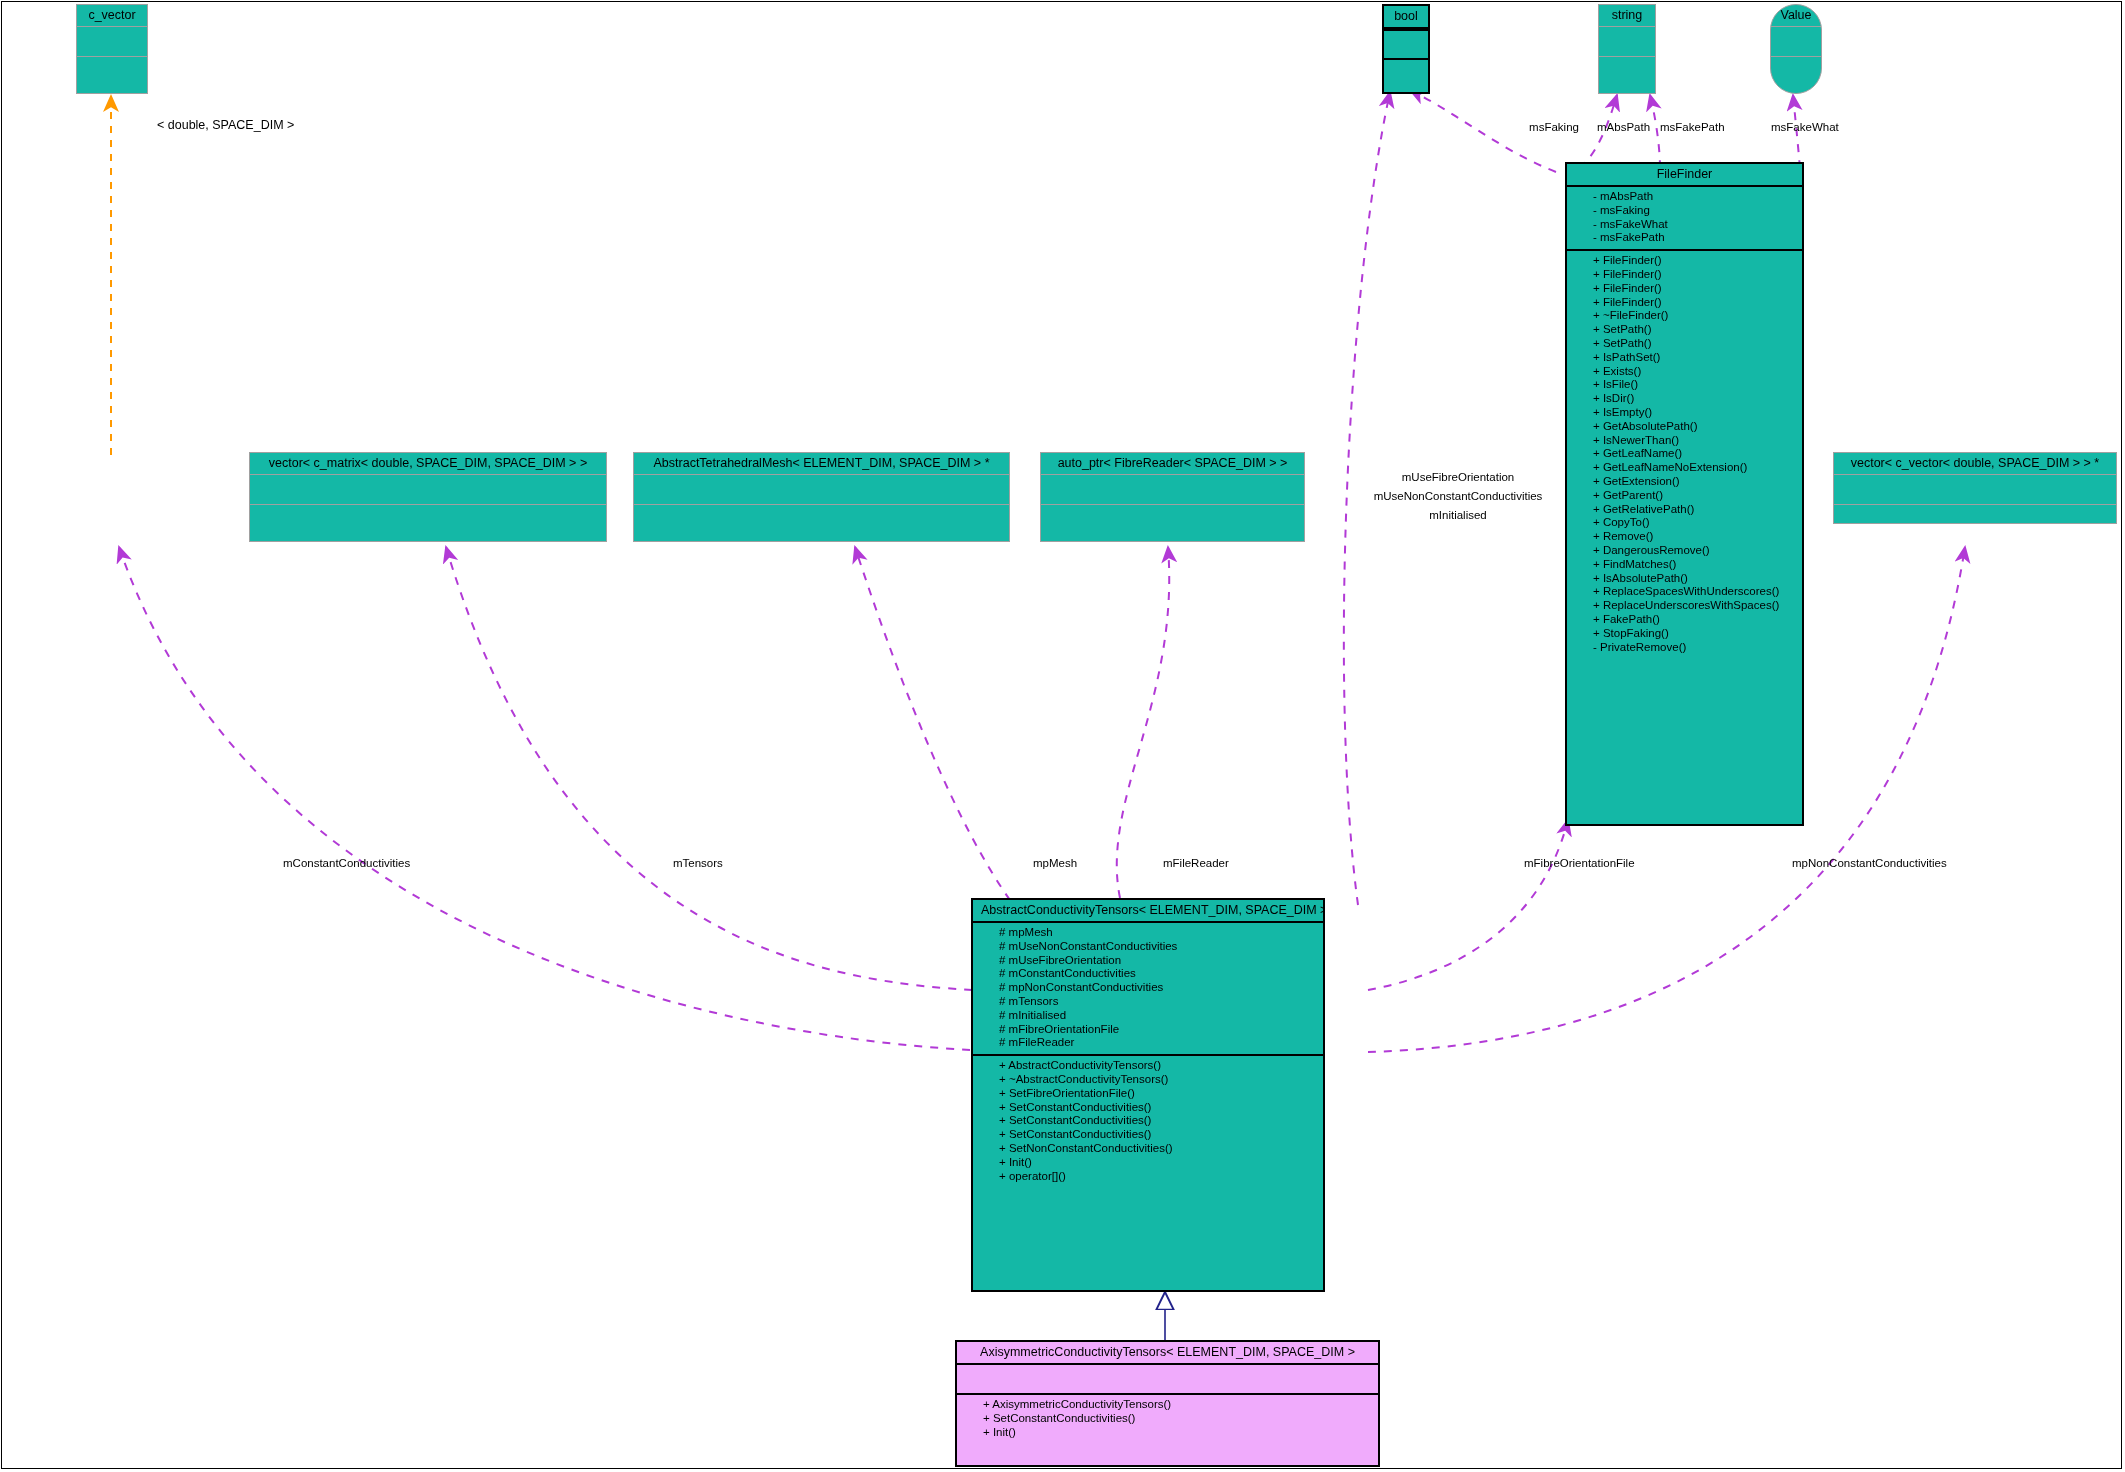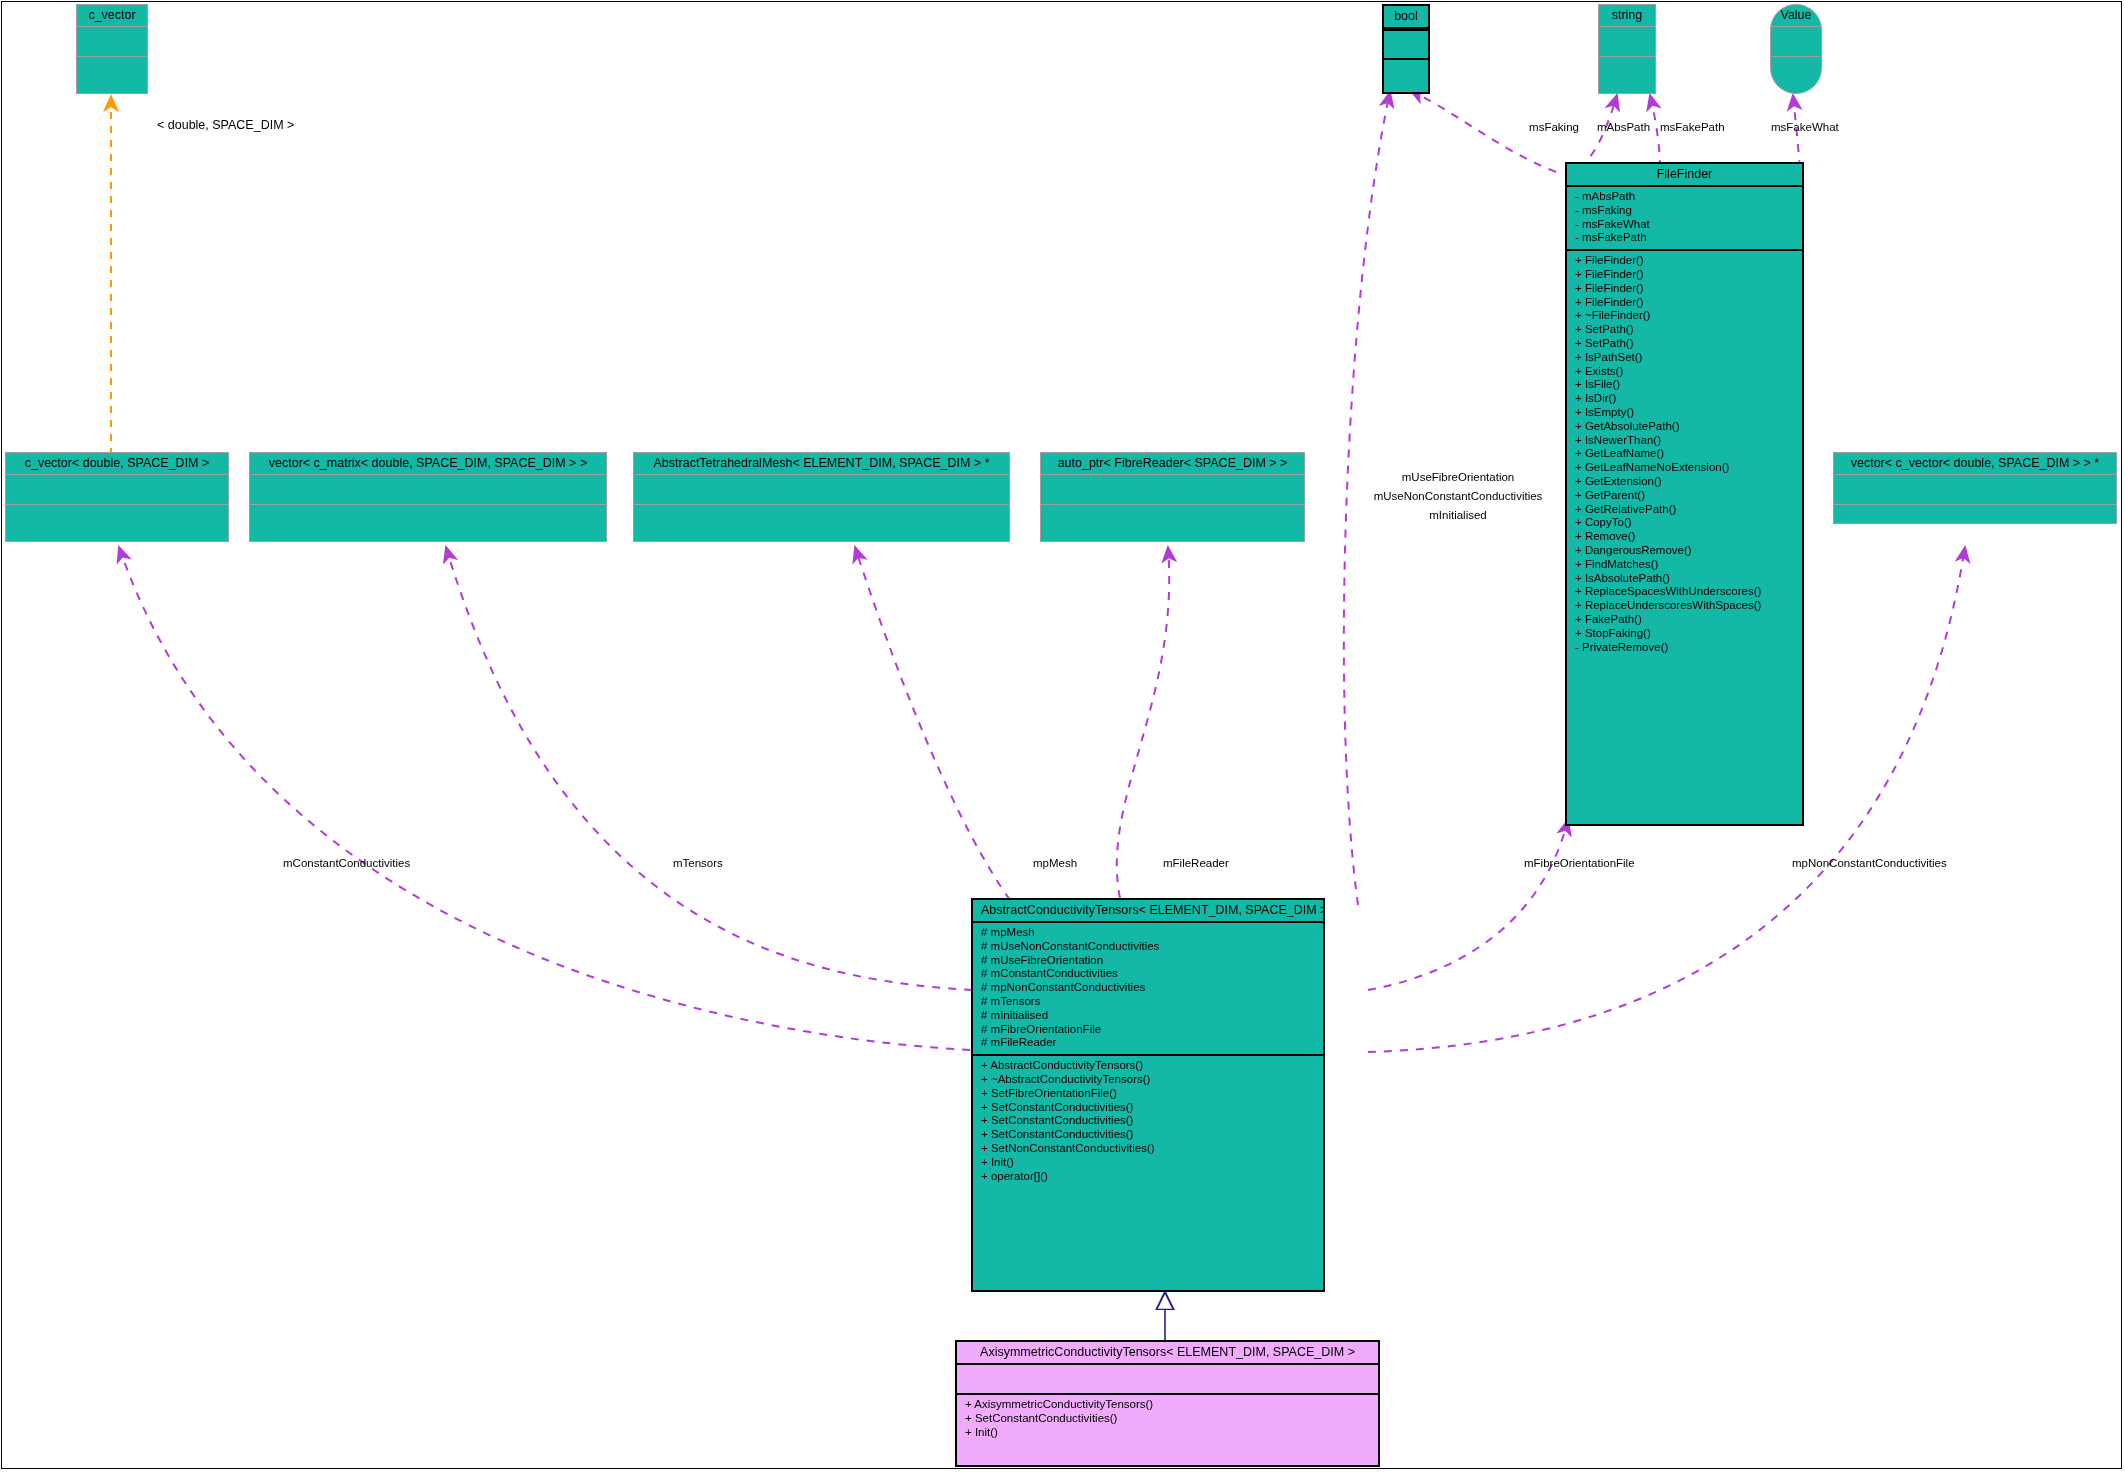--- a/index.html
+++ b/index.html
@@ -64,21 +64,21 @@
   .node.strong .sep {
     border-top: 2px solid #000000;
   }
   .node .compartment {
     padding: 3px 0 4px 0;
     box-sizing: border-box;
   }
   .node .compartment .row {
     white-space: nowrap;
     color: #000000;
-    padding: 0 8px;
+    padding: 0 26px;
     line-height: 13.8px;
     overflow: hidden;
   }
   .node .compartment.empty {
     height: 22px;
   }
   .edge-label {
     position: absolute;
     color: #000000;
     white-space: nowrap;
@@ -186,27 +186,20 @@
   </div>
 
   <div class="node" style="left:1770px; top:4px; width:52px; height:90px;border-radius:26px;">
     <div class="title s12">Value</div>
     <div class="sep"></div>
     <div class="compartment empty" style="height:29px;"></div>
     <div class="sep"></div>
     <div class="compartment empty" style="height:34px;"></div>
   </div>
 
-  <div class="node" style="left:5px; top:452px; width:224px; height:90px;">
-    <div class="title s12">c_vector&lt; double, SPACE_DIM &gt;</div>
-    <div class="sep"></div>
-    <div class="compartment empty" style="height:29px;"></div>
-    <div class="sep"></div>
-    <div class="compartment empty" style="height:34px;"></div>
-  </div>
 
   <div class="node" style="left:249px; top:452px; width:358px; height:90px;">
     <div class="title s12">vector&lt; c_matrix&lt; double, SPACE_DIM, SPACE_DIM &gt; &gt;</div>
     <div class="sep"></div>
     <div class="compartment empty" style="height:29px;"></div>
     <div class="sep"></div>
     <div class="compartment empty" style="height:34px;"></div>
   </div>
 
   <div class="node" style="left:633px; top:452px; width:377px; height:90px;">

